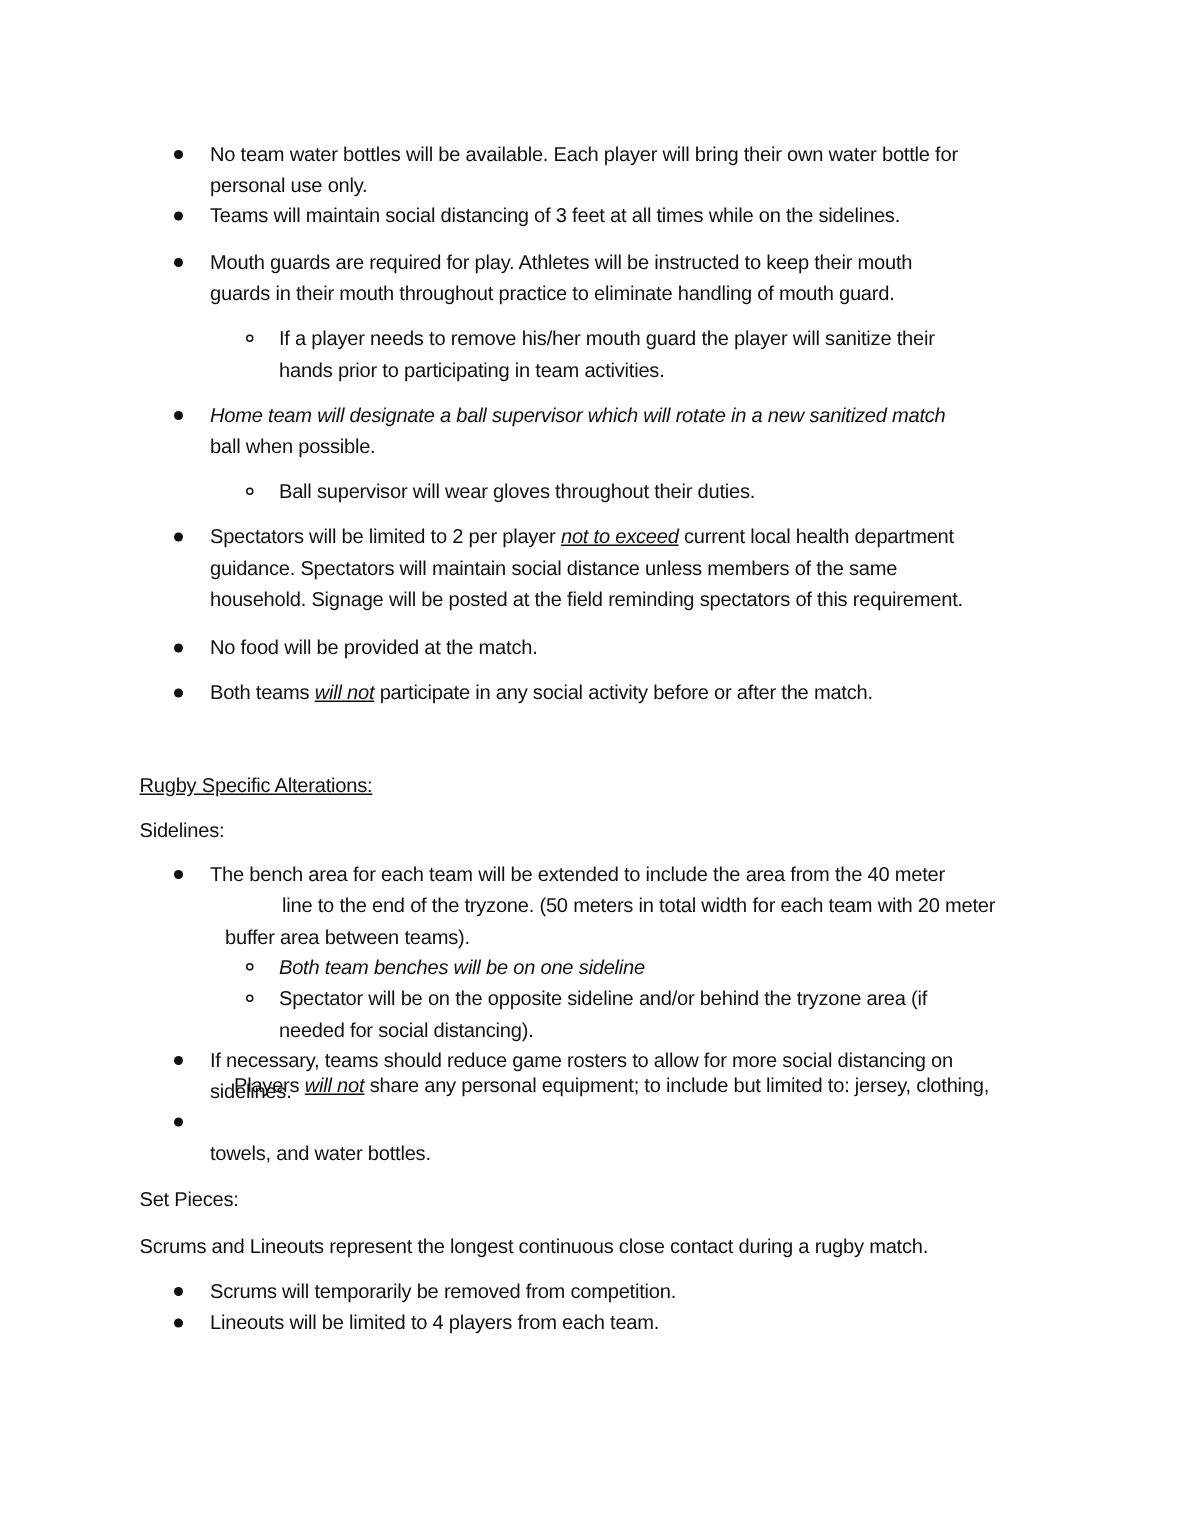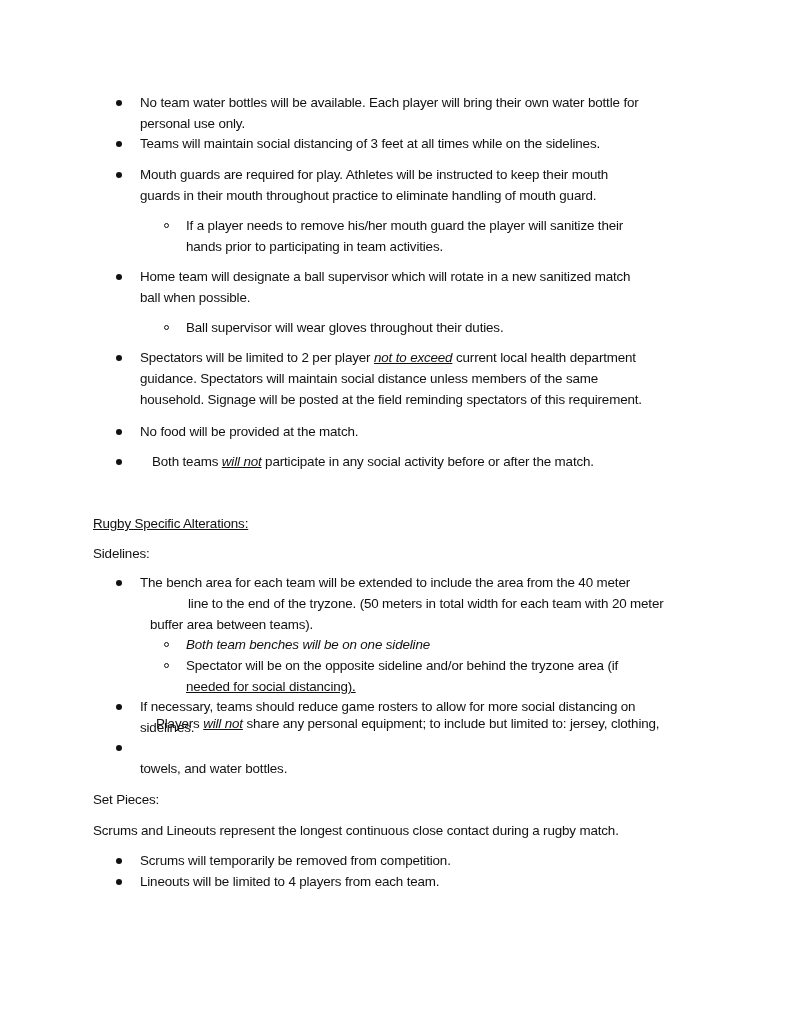--- a/index.html
+++ b/index.html
@@ -29,54 +29,54 @@
   <div class="line" style="left:140px;top:136px;">Teams will maintain social distancing of 3 feet at all times while on the sidelines.</div>
 
   <div class="bullet" style="left:116px;top:172px;"></div>
   <div class="line" style="left:140px;top:167px;">Mouth guards are required for play. Athletes will be instructed to keep their mouth</div>
   <div class="line" style="left:140px;top:188px;">guards in their mouth throughout practice to eliminate handling of mouth guard.</div>
   <div class="circle" style="left:164px;top:223px;"></div>
   <div class="line" style="left:186px;top:218px;">If a player needs to remove his/her mouth guard the player will sanitize their</div>
   <div class="line" style="left:186px;top:239px;">hands prior to participating in team activities.</div>
 
   <div class="bullet" style="left:116px;top:274px;"></div>
-  <div class="line" style="left:140px;top:269px;">Home team will designate a ball supervisor which will rotate in a new sanitized match</div>
+  <div class="line" style="left:140px;top:269px;font-style:italic;">Home team will designate a ball supervisor which will rotate in a new sanitized match</div>
   <div class="line" style="left:140px;top:290px;">ball when possible.</div>
   <div class="circle" style="left:164px;top:325px;"></div>
   <div class="line" style="left:186px;top:320px;">Ball supervisor will wear gloves throughout their duties.</div>
 
   <div class="bullet" style="left:116px;top:355px;"></div>
   <div class="line" style="left:140px;top:350px;">
     <span>Spectators will be limited to 2 per player </span><span class="ui">not to exceed</span><span> current local health department</span>
   </div>
   <div class="line" style="left:140px;top:371px;">guidance. Spectators will maintain social distance unless members of the same</div>
   <div class="line" style="left:140px;top:392px;">household.  Signage will be posted at the field reminding spectators of this requirement.</div>
 
   <div class="bullet" style="left:116px;top:429px;"></div>
   <div class="line" style="left:140px;top:424px;">No food will be provided at the match.</div>
 
   <div class="bullet" style="left:116px;top:459px;"></div>
-  <div class="line" style="left:152px;top:454px;">
+  <div class="line" style="left:140px;top:454px;">
     <span>Both teams </span><span class="ui">will not</span><span> participate in any social activity before or after the match.</span>
   </div>
 
   <div class="line heading" style="left:93px;top:516px;">Rugby Specific Alterations:</div>
 
   <div class="line" style="left:93px;top:546px;">Sidelines:</div>
 
   <div class="bullet" style="left:116px;top:580px;"></div>
   <div class="line" style="left:140px;top:575px;">The bench area for each team will be extended to include the area from the 40 meter</div>
   <div class="line" style="left:140px;top:596px;padding-left:48px;">line to the end of the tryzone. (50 meters in total width for each team with 20 meter</div>
   <div class="line" style="left:140px;top:617px;padding-left:10px;">buffer area between teams).</div>
 
   <div class="circle" style="left:164px;top:642px;"></div>
   <div class="line" style="left:186px;top:637px;font-style:italic;">Both team benches will be on one sideline</div>
   <div class="circle" style="left:164px;top:663px;"></div>
   <div class="line" style="left:186px;top:658px;">Spectator will be on the opposite sideline and/or behind the tryzone area (if</div>
-  <div class="line" style="left:186px;top:679px;text-decoration:underline;">needed for social distancing).</div>
+  <div class="line" style="left:186px;top:679px;">needed for social distancing).</div>
 
   <div class="bullet" style="left:116px;top:704px;"></div>
   <div class="line" style="left:140px;top:699px;">If necessary, teams should reduce game rosters to allow for more social distancing on</div>
   <div class="line" style="left:140px;top:720px;">sidelines.</div>
 
   <div class="bullet" style="left:116px;top:745px;"></div>
   <div class="line" style="left:140px;top:716px;margin-left:16px;">
     <span>Players </span><span class="ui">will not</span><span> share any personal equipment; to include but limited to: jersey, clothing,</span>
   </div>
   <div class="line" style="left:140px;top:761px;">towels, and water bottles.</div>

